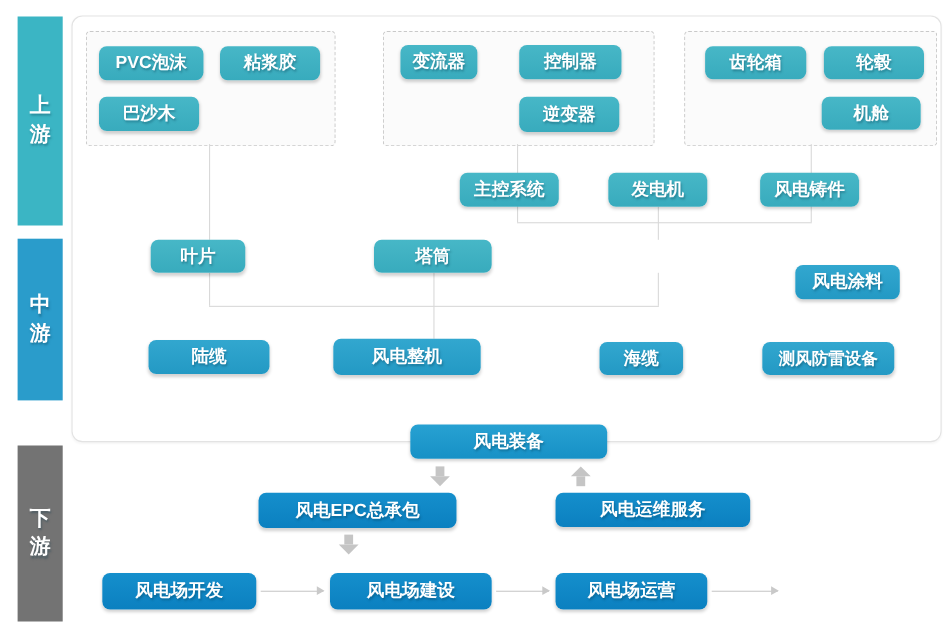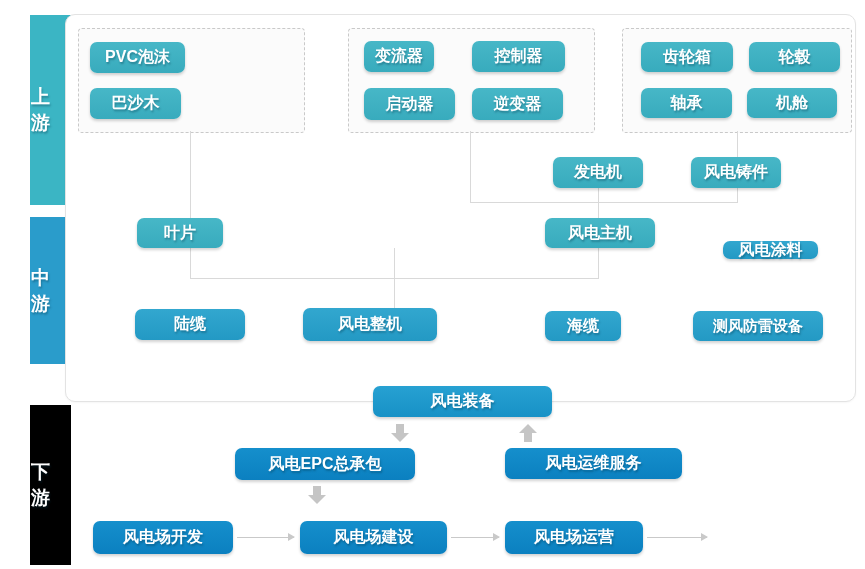--- a/index.html
+++ b/index.html
@@ -1,26 +1,26 @@
 <!DOCTYPE html>
 <html><head>
 <meta charset="utf-8">
 <style>
   html,body{margin:0;padding:0;background:#ffffff;font-family:"Liberation Sans",sans-serif;}
   .canvas{position:relative;width:865px;height:569px;background:#ffffff;overflow:hidden;}
 
   .container-box{position:absolute;left:65px;top:14px;width:789px;height:386px;
     border:1px solid #e3e3e3;border-radius:10px;background:#ffffff;box-shadow:0 1px 2px rgba(0,0,0,.04);}
 
-  .stage{position:absolute;left:30px;width:41px;display:flex;align-items:center;
+  .stage{position:absolute;left:16px;width:41px;display:flex;align-items:center;justify-content:center;
     color:#fff;font-weight:bold;font-size:19px;line-height:1.35;text-shadow:1px 2px 2px rgba(0,50,70,.35);}
   .stage .vtext{width:21px;text-align:center;word-break:break-all;}
   .stage-up{top:15px;height:190px;background:#3bb5c4;}
   .stage-mid{top:217px;height:147px;background:#2a9ccb;}
-  .stage-down{top:405px;height:160px;background:#000000;}
+  .stage-down{top:405px;height:160px;background:#737373;}
 
   .group{position:absolute;top:28px;height:103px;border:1px dashed #c9c9c9;background:#fbfbfb;border-radius:4px;}
 
   .line{position:absolute;background:#d9d9d9;z-index:1;}
 
   .btn{position:absolute;z-index:2;border-radius:7px;color:#fff;font-weight:bold;font-size:16px;
     display:flex;align-items:center;justify-content:center;
     text-shadow:1px 2px 2px rgba(0,50,70,.35);box-shadow:0 2px 3px rgba(0,0,0,.18);}
   .teal{background:linear-gradient(180deg,#47b7c7,#38abbd);text-align:right;}
   .mblue{background:linear-gradient(180deg,#32a7cf,#2399c4);}
@@ -61,43 +61,43 @@
   <div class="line" style="left:470px;top:131px;width:1px;height:71px"></div>
   <div class="line" style="left:737px;top:131px;width:1px;height:71px"></div>
   <div class="line" style="left:470px;top:202px;width:268px;height:1px"></div>
   <div class="line" style="left:598px;top:188px;width:1px;height:30px"></div>
   <div class="line" style="left:190px;top:248px;width:1px;height:30px"></div>
   <div class="line" style="left:190px;top:278px;width:409px;height:1px"></div>
   <div class="line" style="left:598px;top:248px;width:1px;height:30px"></div>
   <div class="line" style="left:394px;top:248px;width:1px;height:60px"></div>
 
   <div class="btn teal" style="left:90px;top:42px;width:95px;height:31px">PVC泡沫</div>
+  <div class="btn teal" style="left:200px;top:42px;width:91px;height:31px">粘浆胶</div>
   <div class="btn teal" style="left:90px;top:88px;width:91px;height:31px">巴沙木</div>
 
   <div class="btn teal" style="left:364px;top:41px;width:70px;height:31px">变流器</div>
   <div class="btn teal" style="left:472px;top:41px;width:93px;height:31px">控制器</div>
-  <div class="btn teal" style="left:364px;top:88px;width:91px;height:32px">启动器</div>
   <div class="btn teal" style="left:641px;top:42px;width:92px;height:30px">齿轮箱</div>
 
   <div class="btn teal" style="left:472px;top:88px;width:91px;height:32px">逆变器</div>
   <div class="btn teal" style="left:749px;top:42px;width:91px;height:30px">轮毂</div>
-  <div class="btn teal" style="left:641px;top:88px;width:91px;height:30px">轴承</div>
   <div class="btn teal" style="left:747px;top:88px;width:90px;height:30px">机舱</div>
 
+  <div class="btn teal" style="left:418px;top:157px;width:90px;height:31px">主控系统</div>
   <div class="btn teal" style="left:553px;top:157px;width:90px;height:31px">发电机</div>
   <div class="btn teal" style="left:691px;top:157px;width:90px;height:31px">风电铸件</div>
 
   <div class="btn teal" style="left:137px;top:218px;width:86px;height:30px">叶片</div>
-  <div class="btn teal" style="left:545px;top:218px;width:110px;height:30px">风电主机</div>
-  <div class="btn mblue" style="left:723px;top:241px;width:95px;height:18px">风电涂料</div>
+  <div class="btn teal" style="left:340px;top:218px;width:107px;height:30px">塔筒</div>
+  <div class="btn mblue" style="left:723px;top:241px;width:95px;height:31px">风电涂料</div>
 
   <div class="btn mblue" style="left:135px;top:309px;width:110px;height:31px">陆缆</div>
   <div class="btn mblue" style="left:303px;top:308px;width:134px;height:33px">风电整机</div>
   <div class="btn mblue" style="left:545px;top:311px;width:76px;height:30px">海缆</div>
-  <div class="btn mblue" style="left:693px;top:311px;width:130px;height:30px;font-size:15px">测风防雷设备</div>
+  <div class="btn mblue" style="left:693px;top:311px;width:120px;height:30px;font-size:15px">测风防雷设备</div>
 
   <div class="btn equip" style="left:373px;top:386px;width:179px;height:31px">风电装备</div>
 
   <div class="barrow" style="left:391px;top:424px">
       <div class="stem"></div>
       <div class="head-down"></div>
     </div>
   <div class="barrow" style="left:519px;top:424px">
       <div class="head-up"></div>
       <div class="stem"></div>

